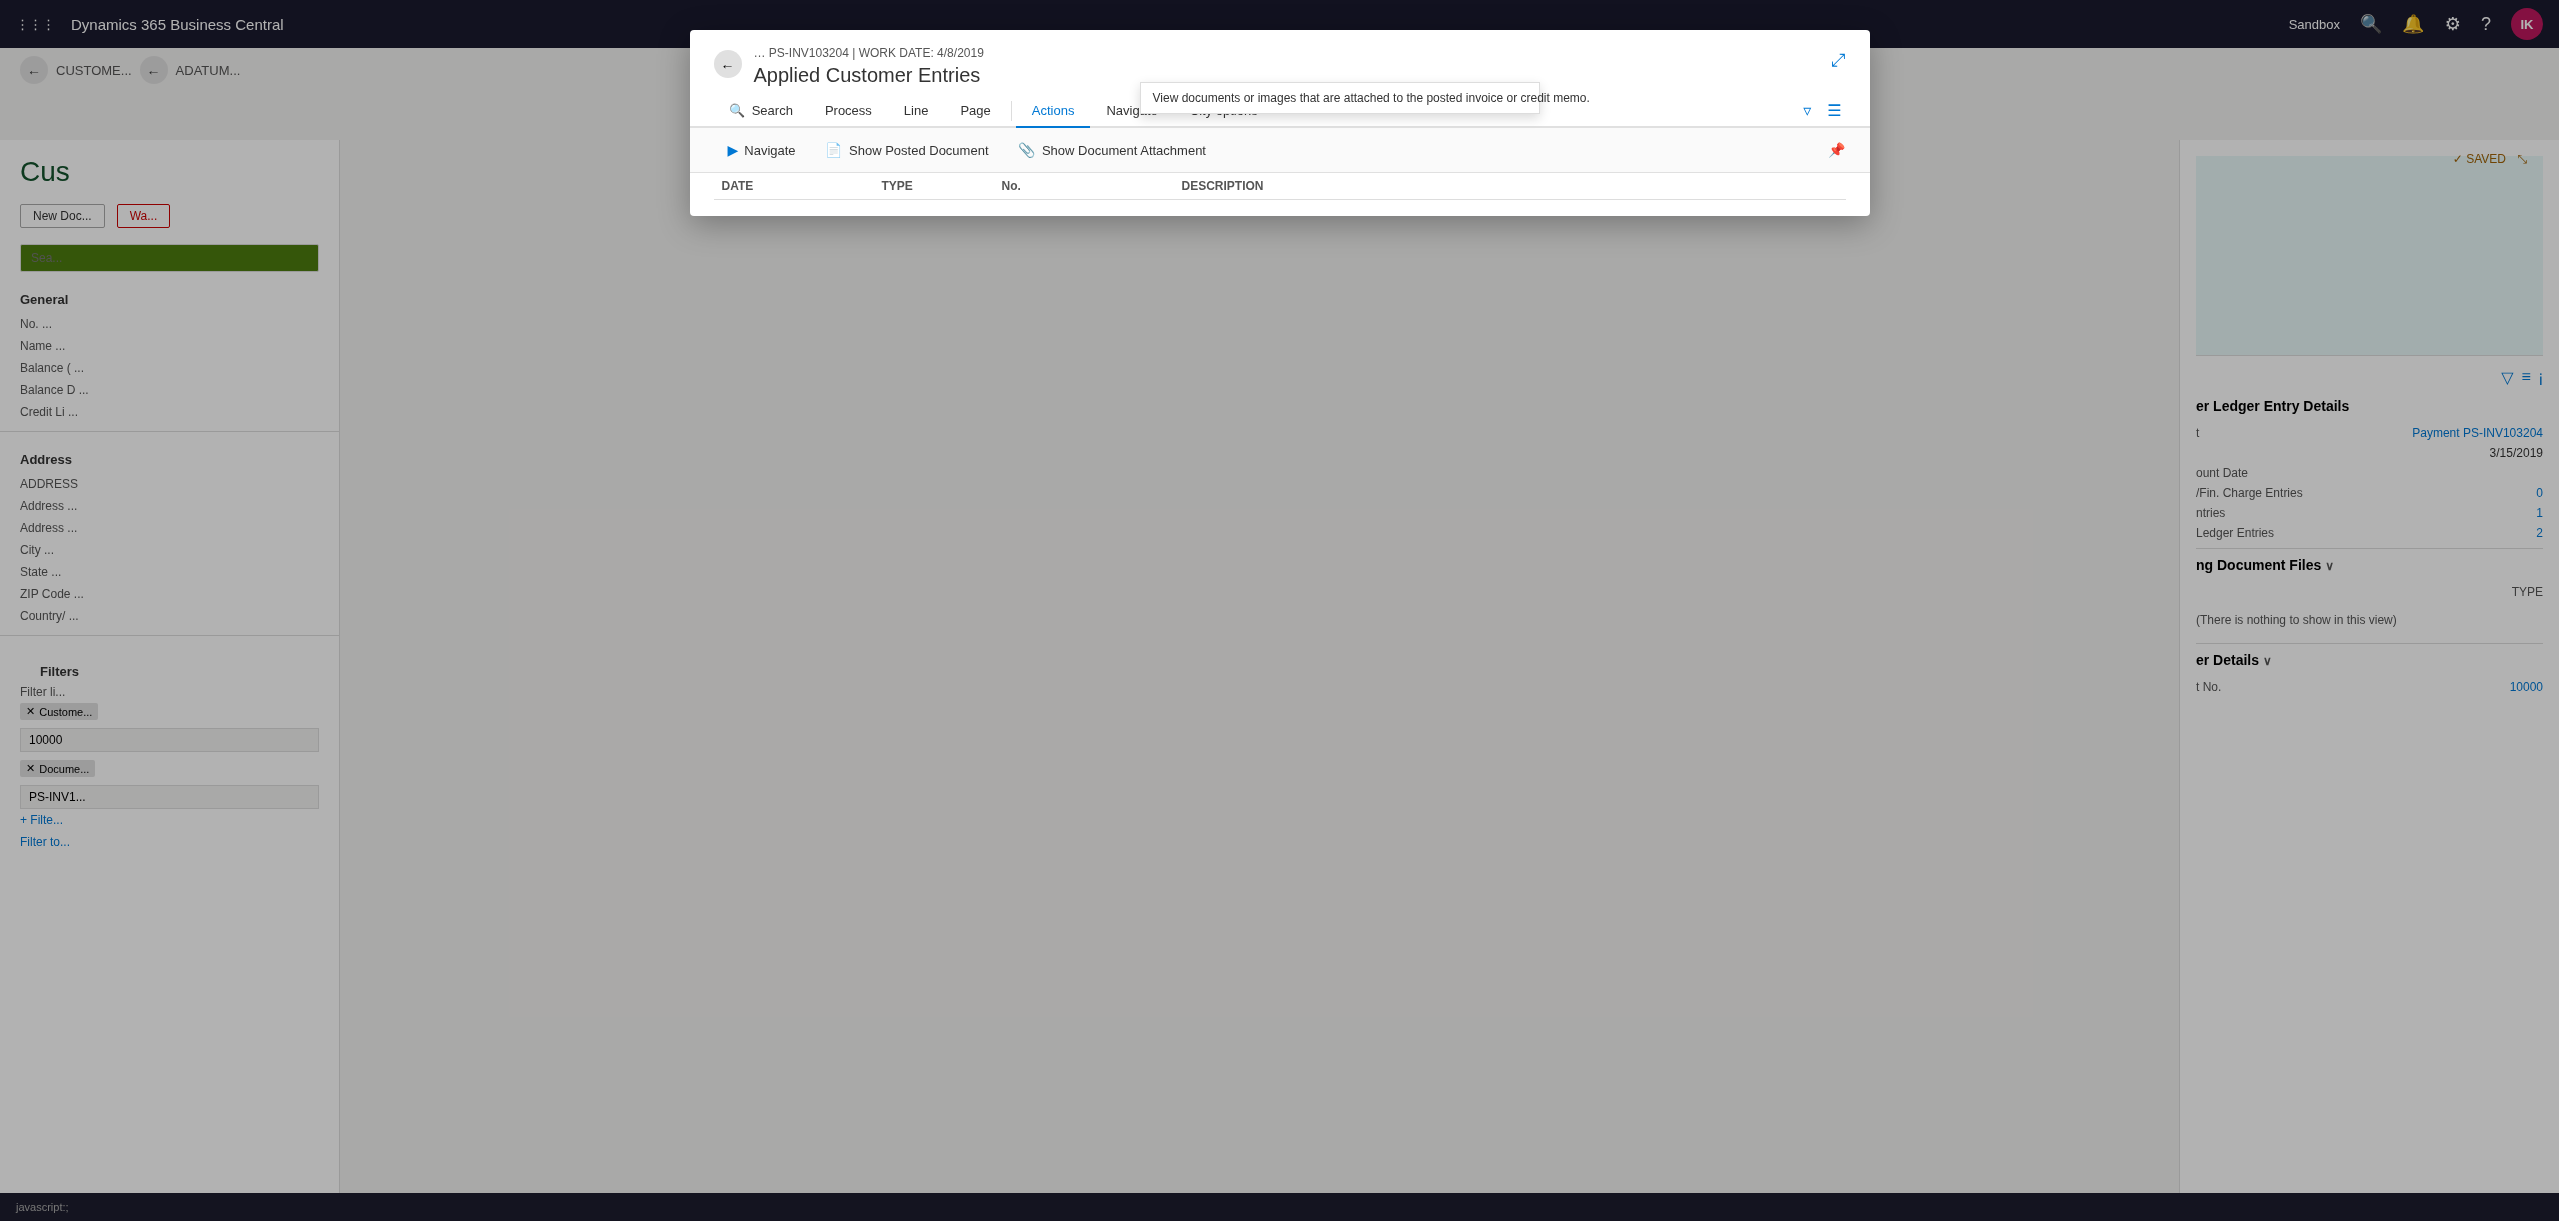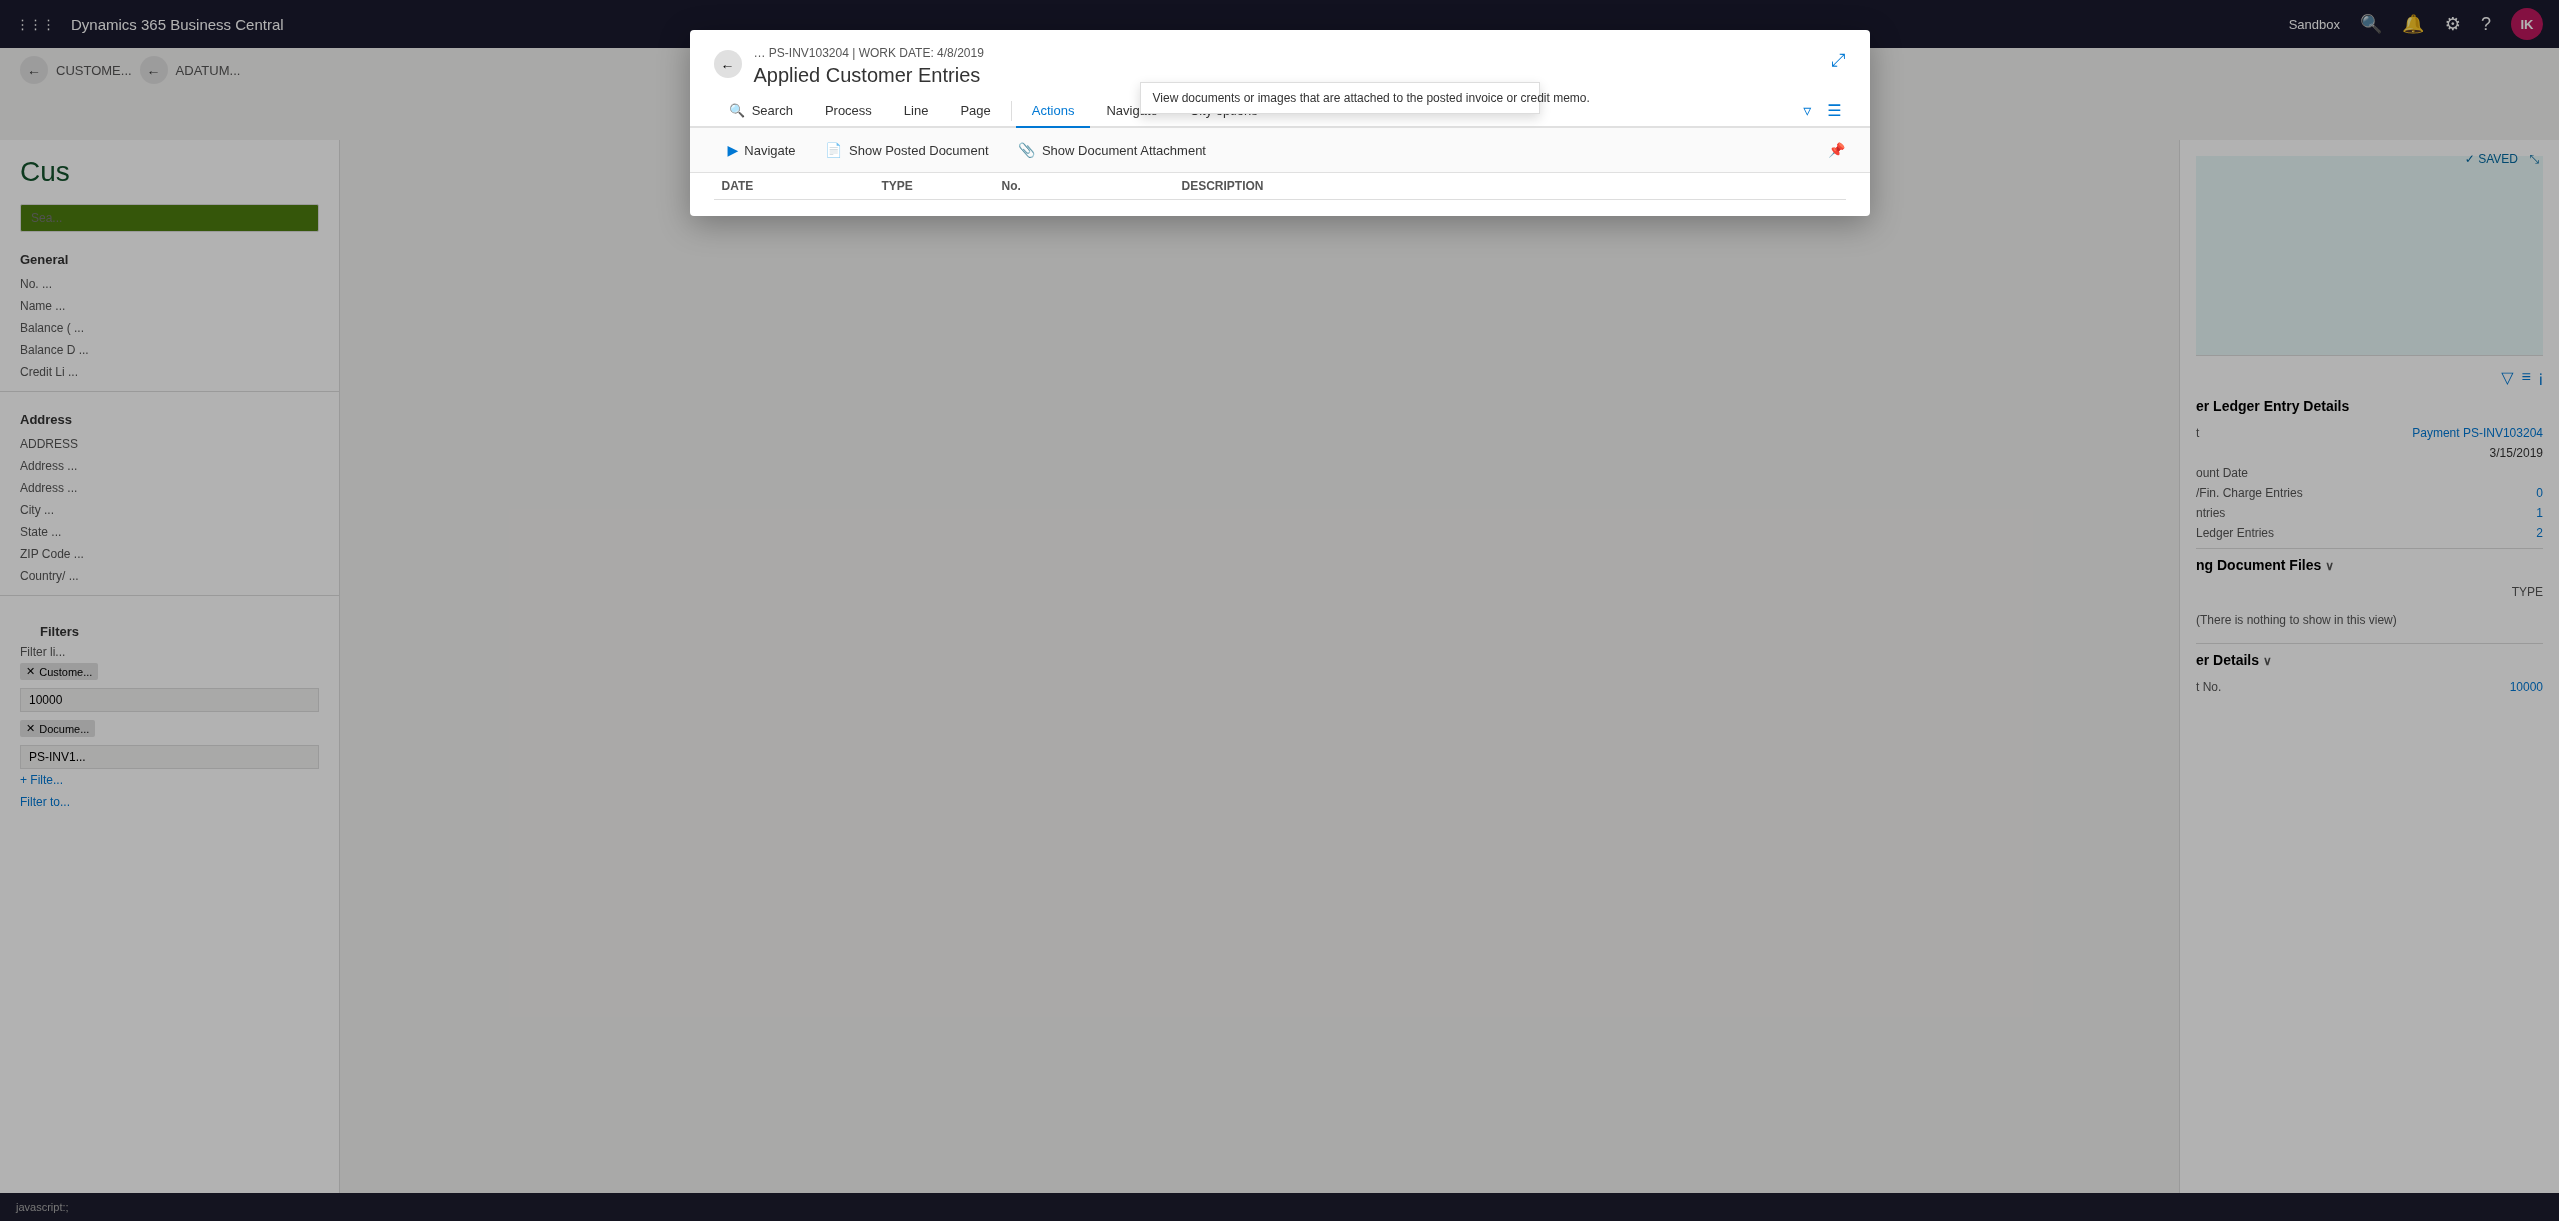--- a/index.html
+++ b/index.html
@@ -122,24 +122,24 @@
     .right-section-title { font-size: 14px; font-weight: 600; margin-bottom: 12px; }
     .right-field { display: flex; justify-content: space-between; margin-bottom: 6px; font-size: 12px; }
     .right-field-label { color: #555; }
     .right-field-value { color: #0078d4; font-weight: 500; }
     .right-field-value.plain { color: #333; }
     .right-divider { border-top: 1px solid #ddd; margin: 8px 0; }
 
     
     .saved-bar {
       position: absolute;
-      top: 0; right: 0;
+      top: 0; right: 12px;
       padding: 12px 20px;
       font-size: 12px;
-      color: #0369a1;
+      color: #a16207;
     }
 
     
     .overlay {
       position: absolute;
       top: 0; left: 0; right: 0; bottom: 0;
       background: rgba(0,0,0,0.3);
       z-index: 100;
     }
 
@@ -304,20 +304,24 @@
     <div class="breadcrumb-back">←</div>
     <span class="breadcrumb-text">CUSTOME...</span>
     <div class="breadcrumb-back">←</div>
     <span class="breadcrumb-text">ADATUM...</span>
   </div>
 
   <div class="main-content">
 
     <div class="left-panel">
       <div class="left-panel-header">Cus</div>
+      <div class="left-panel-actions">
+        <button class="action-btn">New Doc...</button>
+        <button class="action-btn danger">Wa...</button>
+      </div>
       <input class="search-bar" placeholder="Sea..." style="">
       <div class="left-section-title">General</div>
       <div class="left-field">No. ...</div>
       <div class="left-field">Name ...</div>
       <div class="left-field">Balance ( ...</div>
       <div class="left-field">Balance D ...</div>
       <div class="left-field">Credit Li ...</div>
       <div class="left-section-divider"></div>
       <div class="left-section-title">Address</div>
       <div class="left-field">ADDRESS</div>

